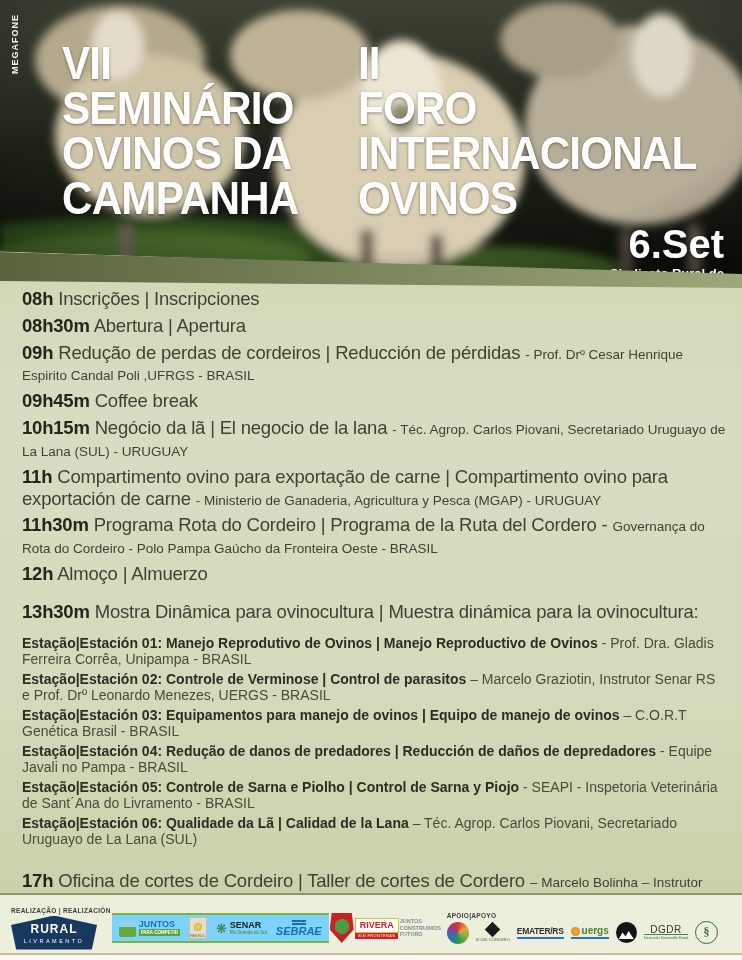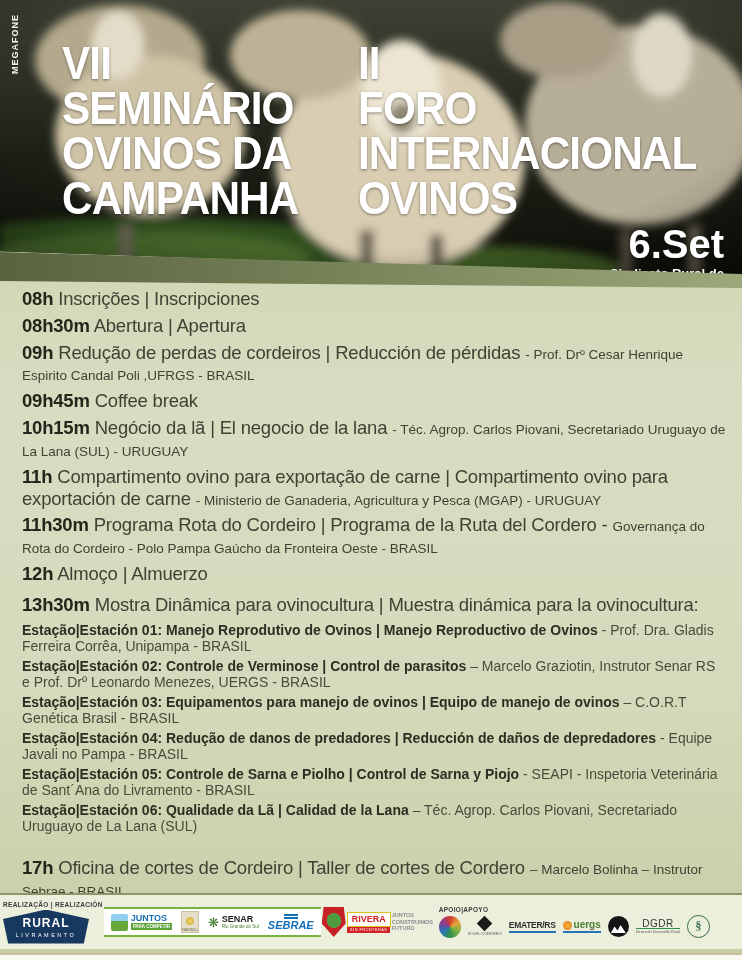--- a/index.html
+++ b/index.html
@@ -22,40 +22,40 @@
     text-shadow:0 1px 3px rgba(0,0,0,.5);}
   .dateblock .date{font-size:40px;font-weight:bold;line-height:40px;margin-top:28px;}
   .dateblock .venue{font-size:13px;font-weight:bold;line-height:15px;margin-top:2px;}
   
   .wedge{position:absolute;top:248px;left:0;}
   
   .body{position:absolute;top:288px;left:22px;right:16px;color:#3d4233;}
   .item{margin:0 0 5px;font-size:18.5px;line-height:1.18;letter-spacing:-.2px;}
   .item .t{font-weight:bold;color:#22261b;}
   .item .d{font-size:13.5px;letter-spacing:0;}
-  .gap-a{margin-top:9px;}
+  .gap-a{margin-top:16px;}
   .gap-b{margin-top:22px;}
-  .stations{margin-top:6px;margin-bottom:0;}
+  .stations{margin-top:12px;margin-bottom:0;}
   .station{margin:0 0 3px;font-size:14px;line-height:1.18;color:#474c3b;}
   .station .lbl{font-weight:bold;color:#2b2f22;}
   
-  .footer{position:absolute;top:893px;left:0;width:742px;height:56px;
+  .footer{position:absolute;top:893px;left:0;width:742px;height:68px;
     background:#edefdd;border-top:2px solid #8b946b;
-    display:flex;align-items:center;gap:1px;padding:0 3px;box-sizing:border-box;}
+    display:flex;align-items:center;gap:1px;padding:0 11px;box-sizing:border-box;}
   .bottomstrip{position:absolute;top:953px;left:0;width:742px;height:7px;
     background:#f8f8f0;border-top:2px solid #c9bd9f;}
   .flabel{font-size:6.5px;font-weight:bold;color:#3c3c3c;letter-spacing:.3px;margin-bottom:2px;}
   .realization{display:flex;flex-direction:column;align-items:flex-start;}
   .logo-rural{width:86px;height:34px;background:#17395f;
     clip-path:polygon(0 28%,50% 0,100% 28%,94% 100%,6% 100%);
     color:#fff;text-align:center;padding-top:6px;box-sizing:border-box;}
   .logo-rural .l1{font-size:12px;font-weight:bold;letter-spacing:1px;}
   .logo-rural .l2{font-size:5.5px;letter-spacing:2.5px;margin-top:2px;}
   .fstrip{display:flex;align-items:center;gap:9px;padding:3px 7px;
-    border-top:2px solid #79b441;border-bottom:2px solid #79b441;background:#ffffff;height:30px;box-sizing:border-box;}
+    border-top:2px solid #79b441;border-bottom:2px solid #79b441;background:#7dd3fc;height:30px;box-sizing:border-box;}
   .logo-juntos{display:flex;align-items:center;gap:3px;}
   .logo-juntos .pic{width:17px;height:17px;background:linear-gradient(180deg,#8fd0f0 0 40%,#66a83c 40% 100%);border-radius:2px;}
   .logo-juntos .txt .j1{font-size:9px;font-weight:bold;color:#1a6fb5;line-height:9px;}
   .logo-juntos .txt .j2{font-size:4.5px;font-weight:bold;color:#fff;background:#5da33a;padding:1px 2px;line-height:5px;}
   .logo-farsul{width:16px;height:20px;background:#e4decb;border:1px solid #c9c0a4;
     font-size:4px;color:#6b6246;text-align:center;display:flex;flex-direction:column;justify-content:flex-end;align-items:center;}
   .logo-farsul .sun{width:8px;height:8px;border-radius:50%;background:radial-gradient(#f5d867,#c9a83c);margin:2px auto;}
   .logo-senar{display:flex;align-items:center;gap:3px;}
   .logo-senar .leaf{color:#3d7d2b;font-size:13px;line-height:13px;}
   .logo-senar .s1{font-size:9px;font-weight:bold;color:#1d1d1b;line-height:9px;}

